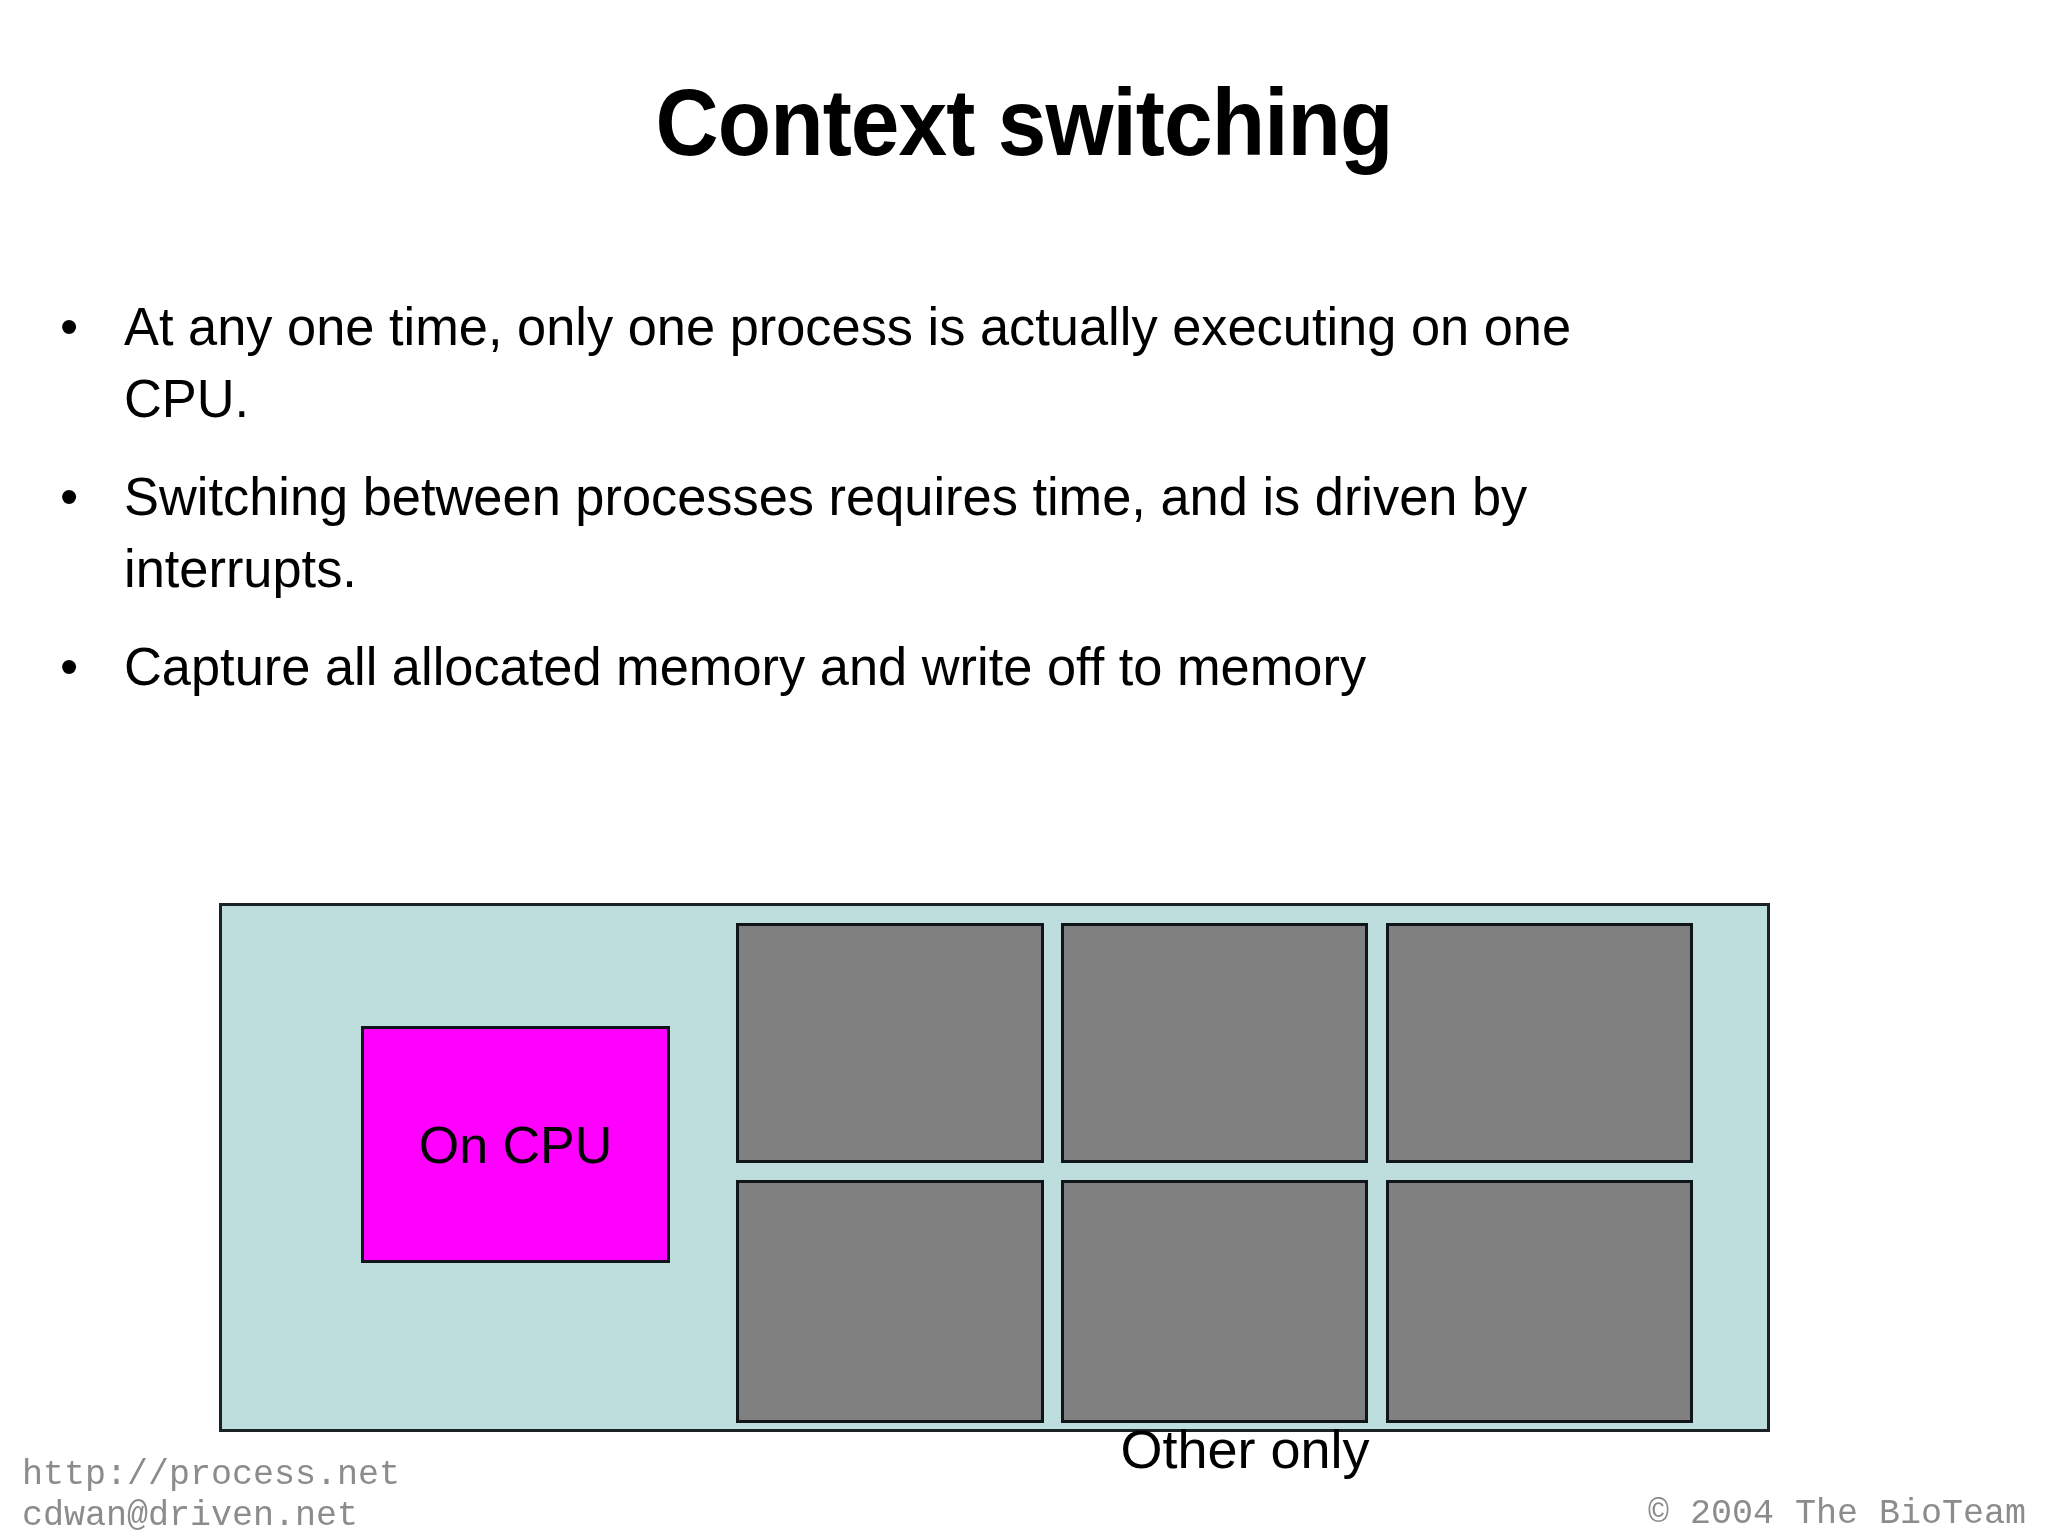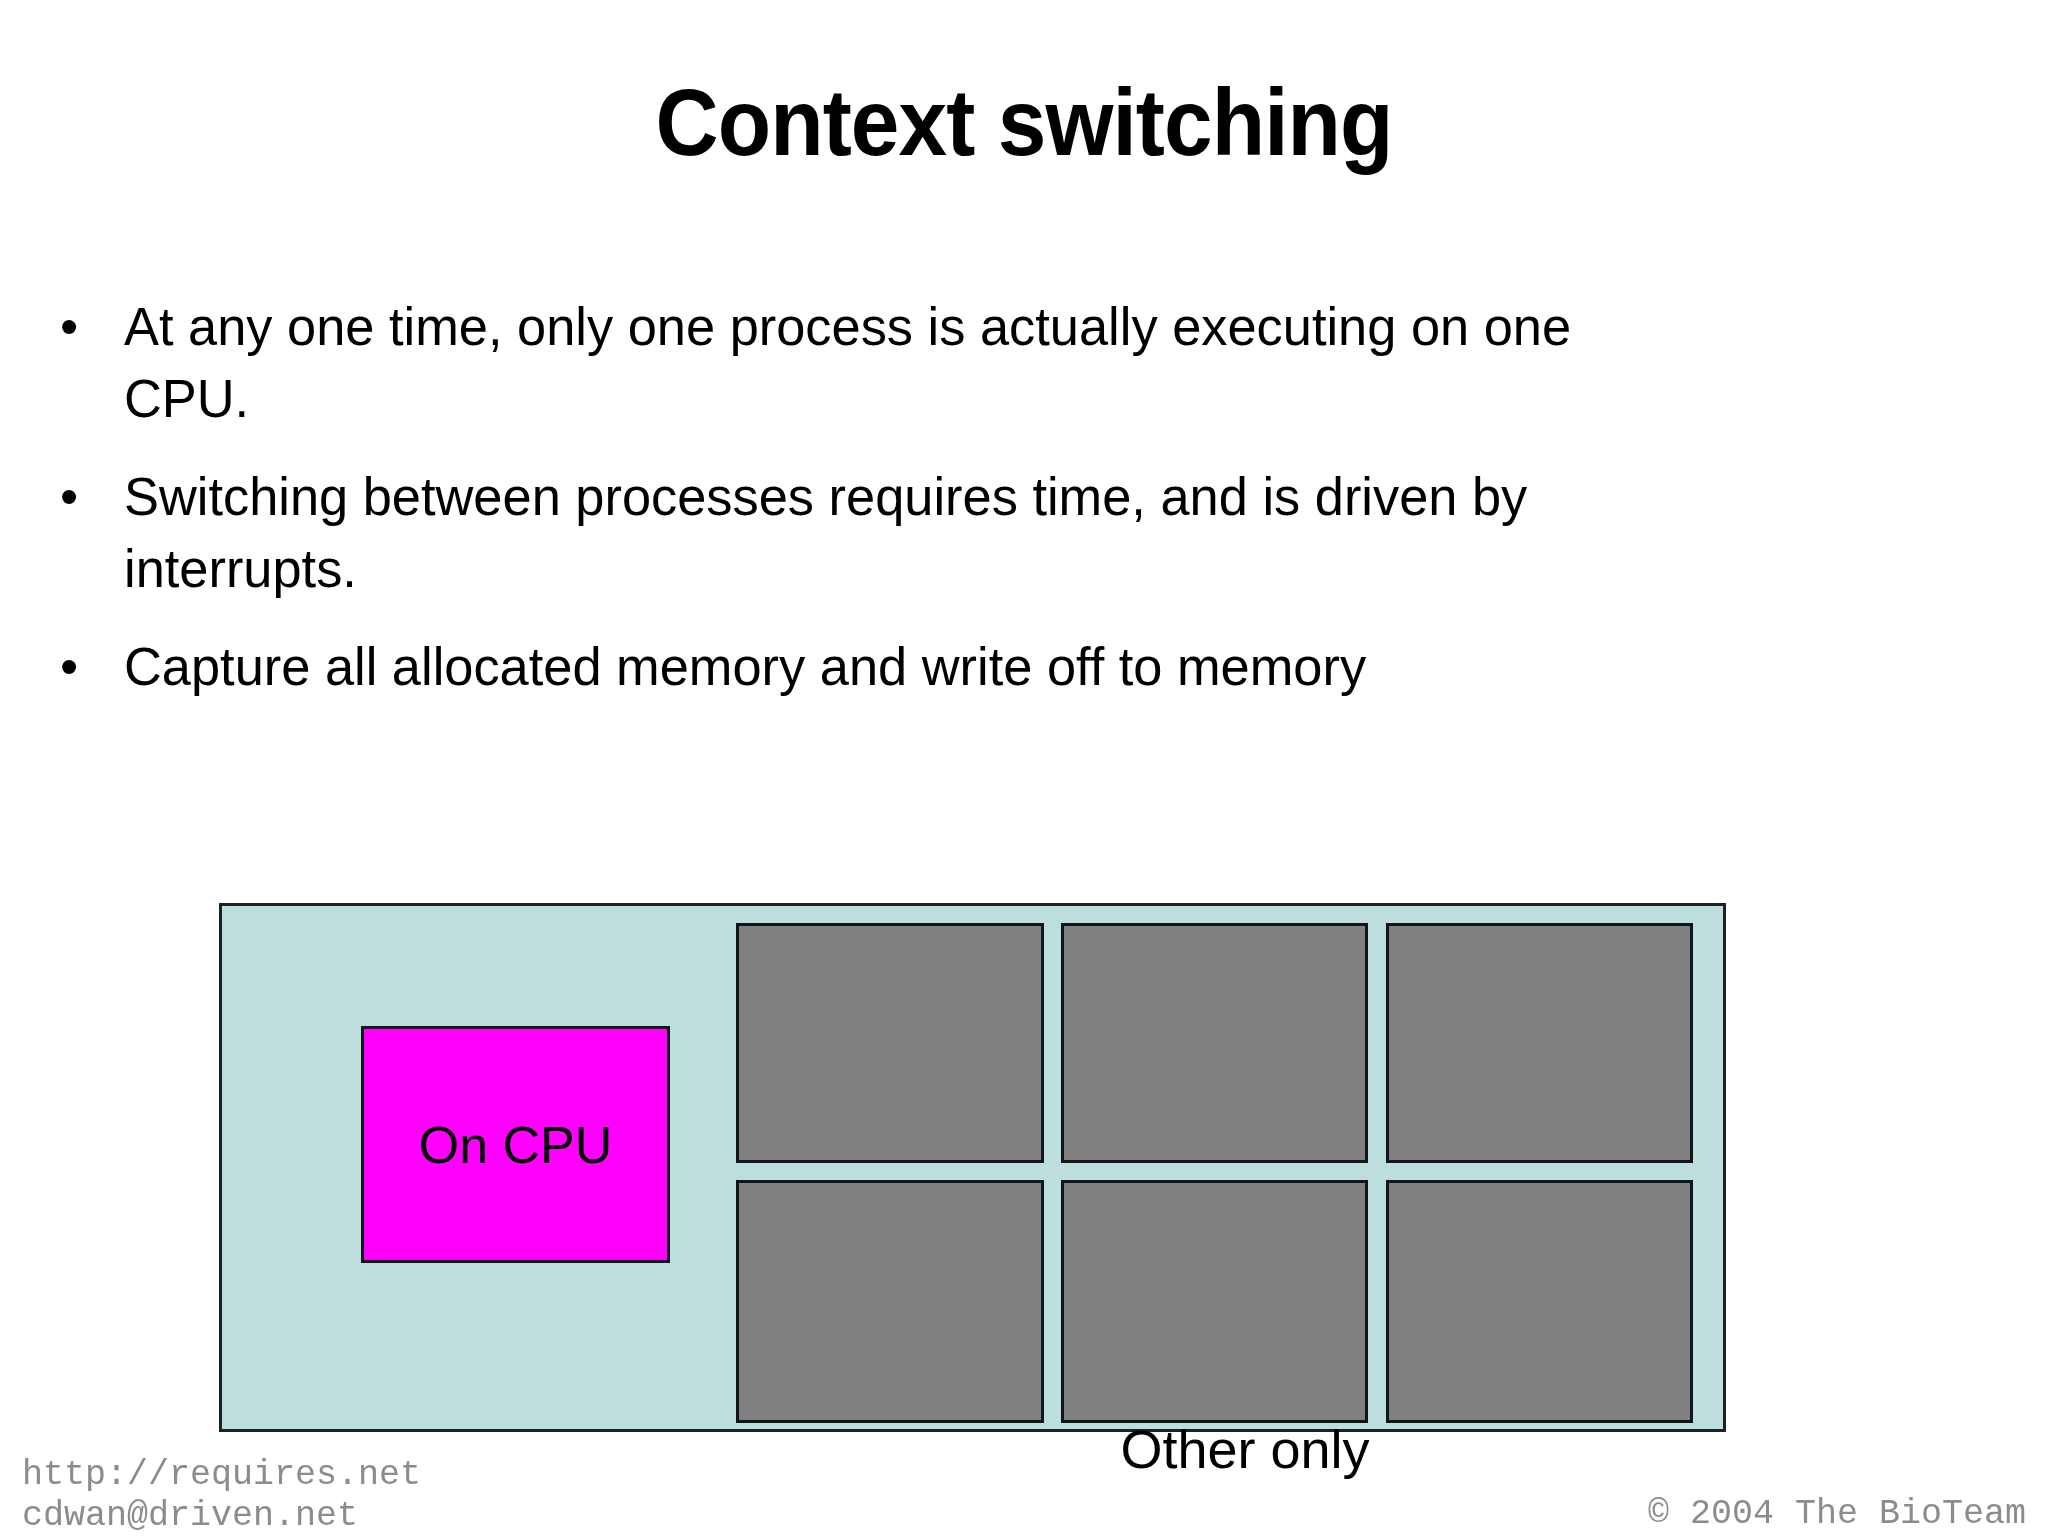--- a/index.html
+++ b/index.html
@@ -74,20 +74,21 @@
     transform-origin: 0 50%;
   }
 
   
   .diagram {
     position: absolute;
     left: 219px;
     top: 903px;
     width: 1507px;
     height: 529px;
+    padding-left: 44px;
   }
   .container-box {
     position: absolute;
     left: 0;
     top: 0;
     width: 100%;
     height: 100%;
     background: #bedede;
     border: 3px solid #1b2226;
     box-sizing: border-box;
@@ -199,19 +200,19 @@
       <div class="job-box job-r1 job-c0"></div>
       <div class="job-box job-r1 job-c1"></div>
       <div class="job-box job-r1 job-c2"></div>
 
     </div>
   </div>
 
   <div class="other-jobs-label">Other only</div>
 
   <div class="footer-left">
-    <div>http://requires.net</div>
+    <div>http://process.net</div>
     <div>cdwan@driven.net</div>
   </div>
 
   <div class="footer-right">© 2004 The BioTeam</div>
 
 </div>
 
 </body></html>

